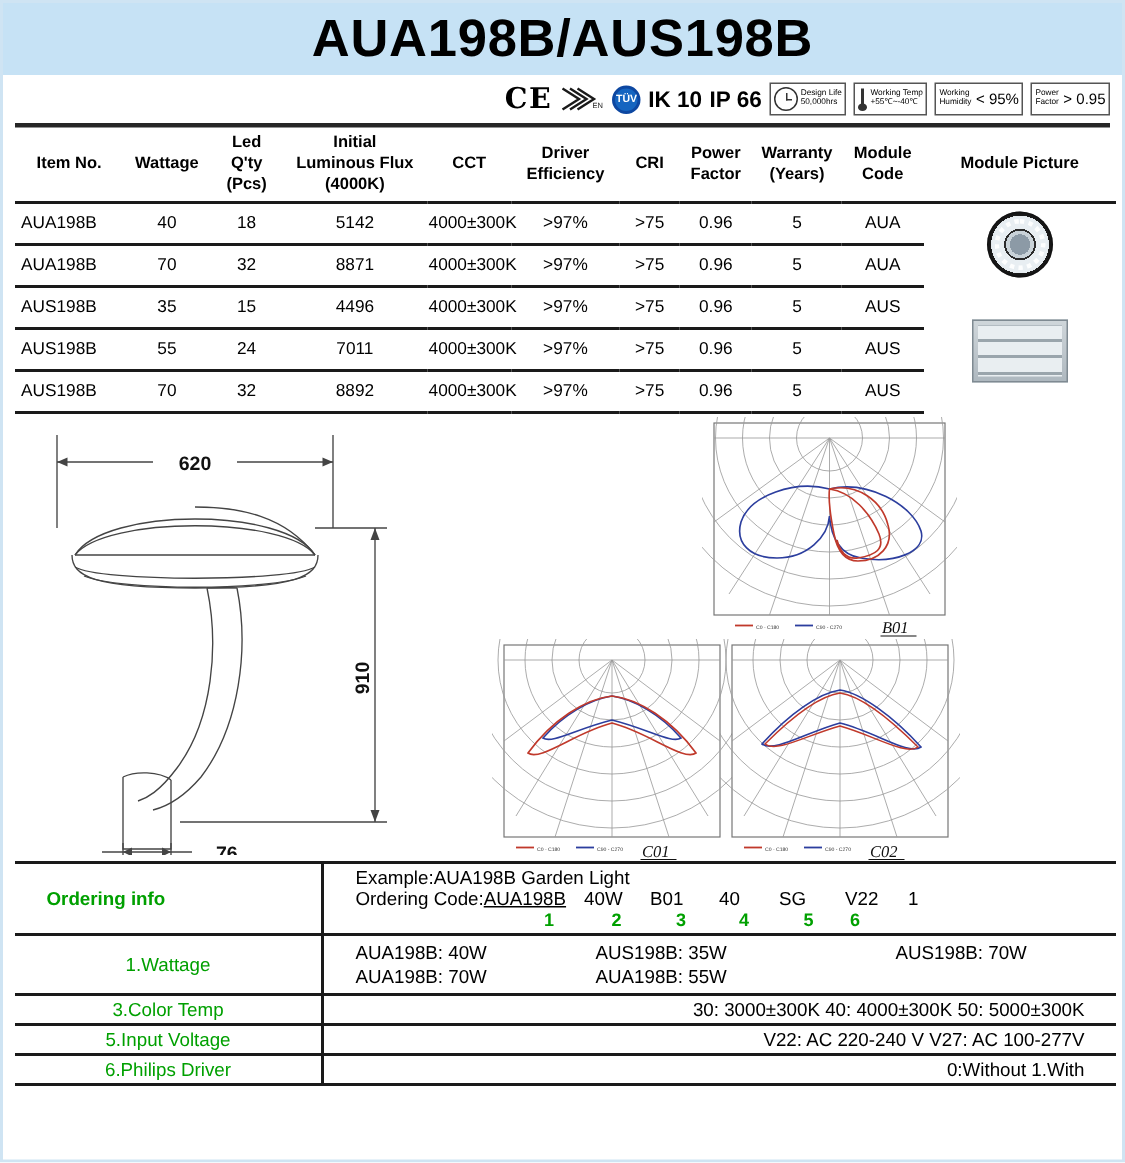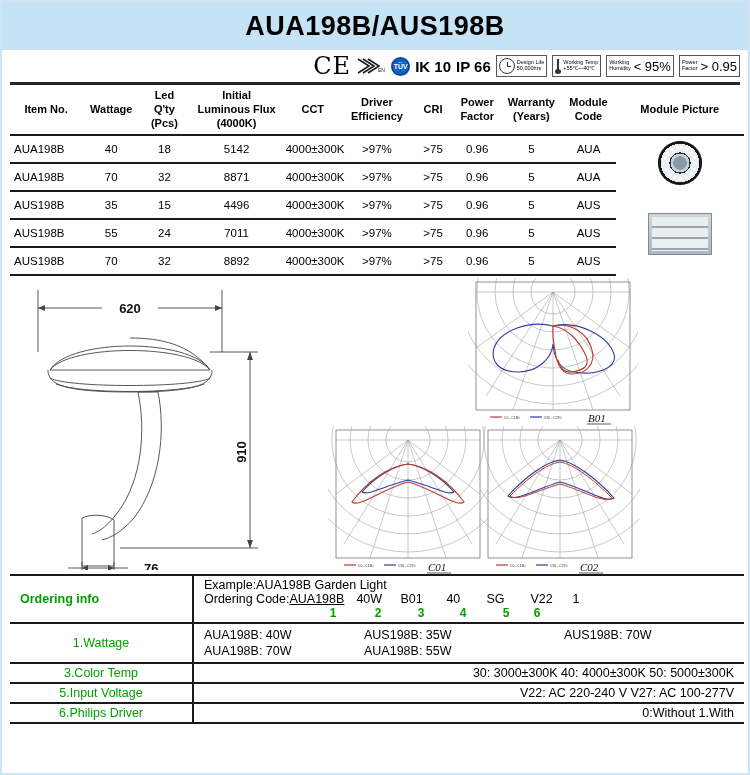--- a/index.html
+++ b/index.html
@@ -26,39 +26,39 @@
   
   .title-band {
     height: 48px;
     background: #c6e2f5;
     display: flex;
     align-items: center;
     justify-content: center;
   }
   .title-band h1 {
     margin: 0;
-    font-size: 27px;
+    font-size: 35px;
     font-weight: bold;
     letter-spacing: 0.5px;
     font-family: "Liberation Sans", sans-serif;
   }
 
   
   .cert-strip {
     height: 32px;
     background: #fff;
     display: flex;
     align-items: center;
     justify-content: flex-end;
     padding-right: 8px;
     gap: 5px;
   }
   .ce-mark {
-    font-size: 24px;
-    font-weight: normal;
+    font-size: 19px;
+    font-weight: bold;
     font-family: "DejaVu Serif", serif;
     letter-spacing: 1px;
     line-height: 1;
   }
   .enec-mark {
     width: 30px; height: 20px;
     position: relative;
     overflow: hidden;
   }
   .enec-mark svg { display:block; }
@@ -106,21 +106,21 @@
   }
   .badge .lines span {
     font-size: 5.5px;
     white-space: nowrap;
     font-family: "Liberation Sans", sans-serif;
   }
   .badge.inline-badge {
     gap: 3px;
   }
   .badge.inline-badge .val {
-    font-size: 13px;
+    font-size: 10px;
     white-space: nowrap;
   }
   .clock-ic {
     width: 14px; height: 14px;
     border: 1px solid #333;
     border-radius: 50%;
     position: relative;
   }
   .clock-ic::before {
     content:"";
@@ -234,21 +234,21 @@
   
   .order-wrap { margin: 0 8px; }
   .order-table {
     width: 734px;
     border-collapse: collapse;
     table-layout: fixed;
   }
   .order-table td {
     border-top: 2px solid #1a1a1a;
     font-size: 12.5px;
-    padding: 2px 10px;
+    padding: 2px 21px;
     vertical-align: middle;
     font-family: "Liberation Sans", sans-serif;
   }
   .order-table tr:last-child td { border-bottom: 2px solid #1a1a1a; }
   .lbl-col {
     width: 162px;
     border-right: 2px solid #1a1a1a;
     color: #00a000;
     font-weight: bold;
   }

